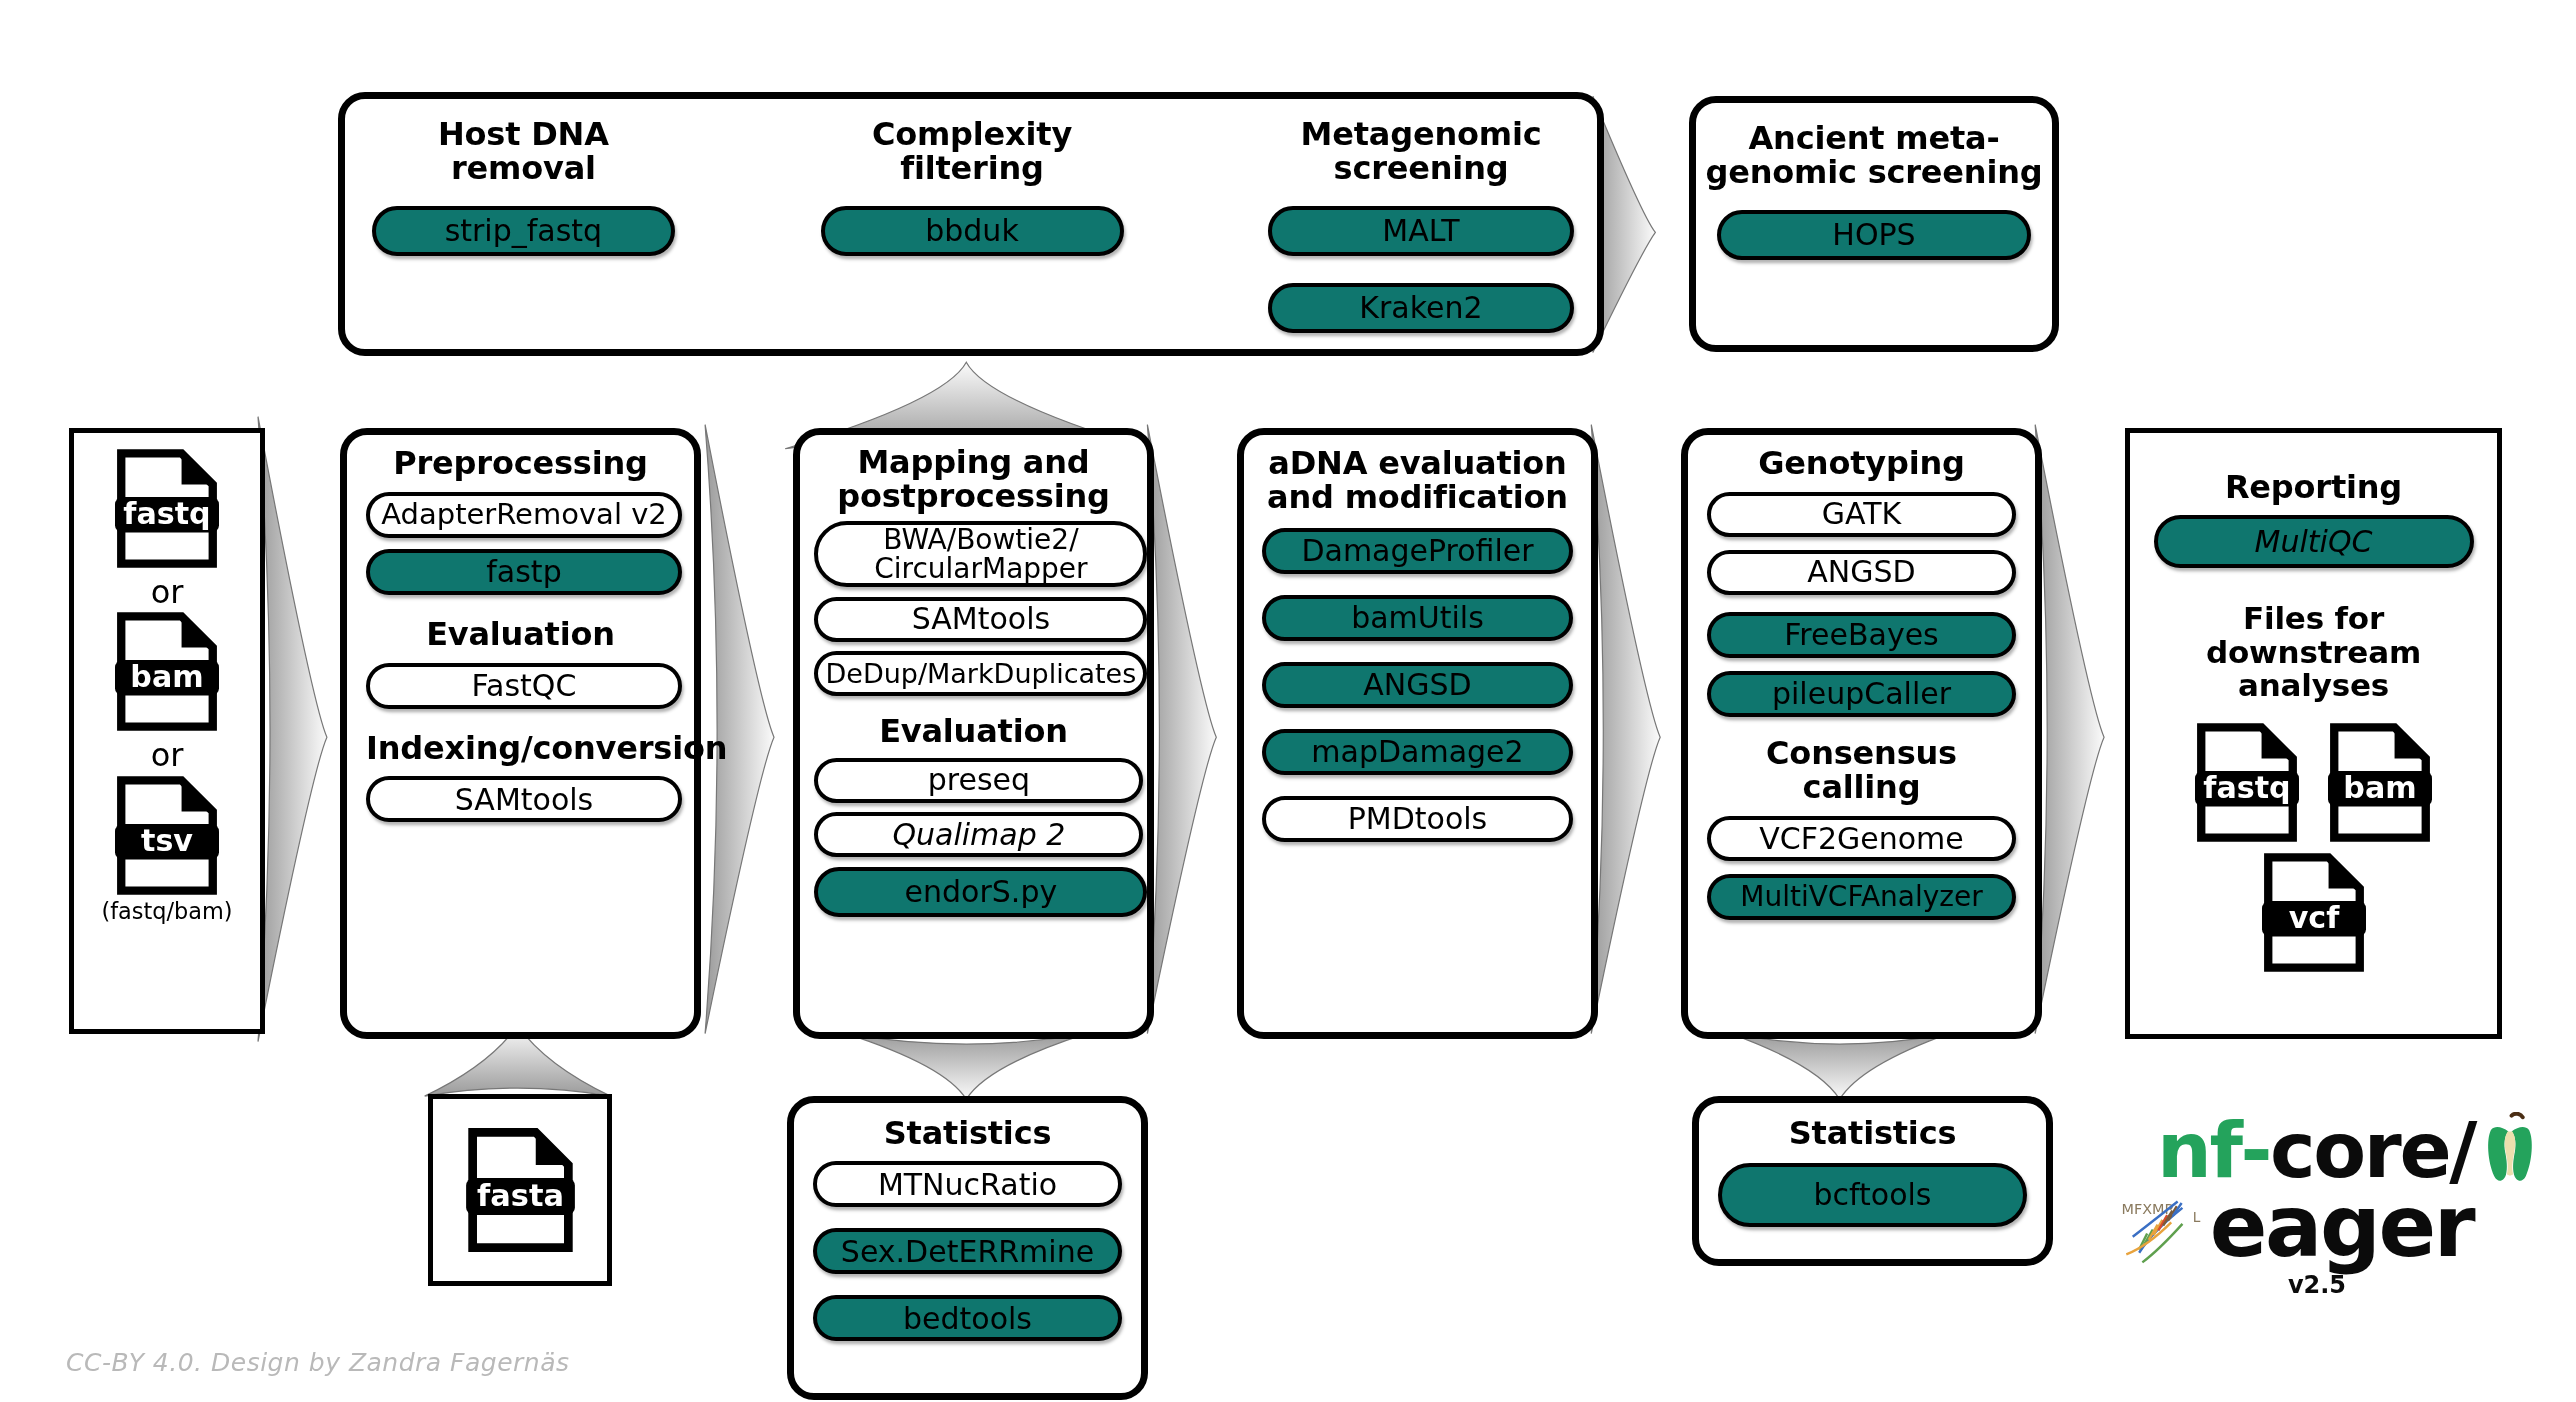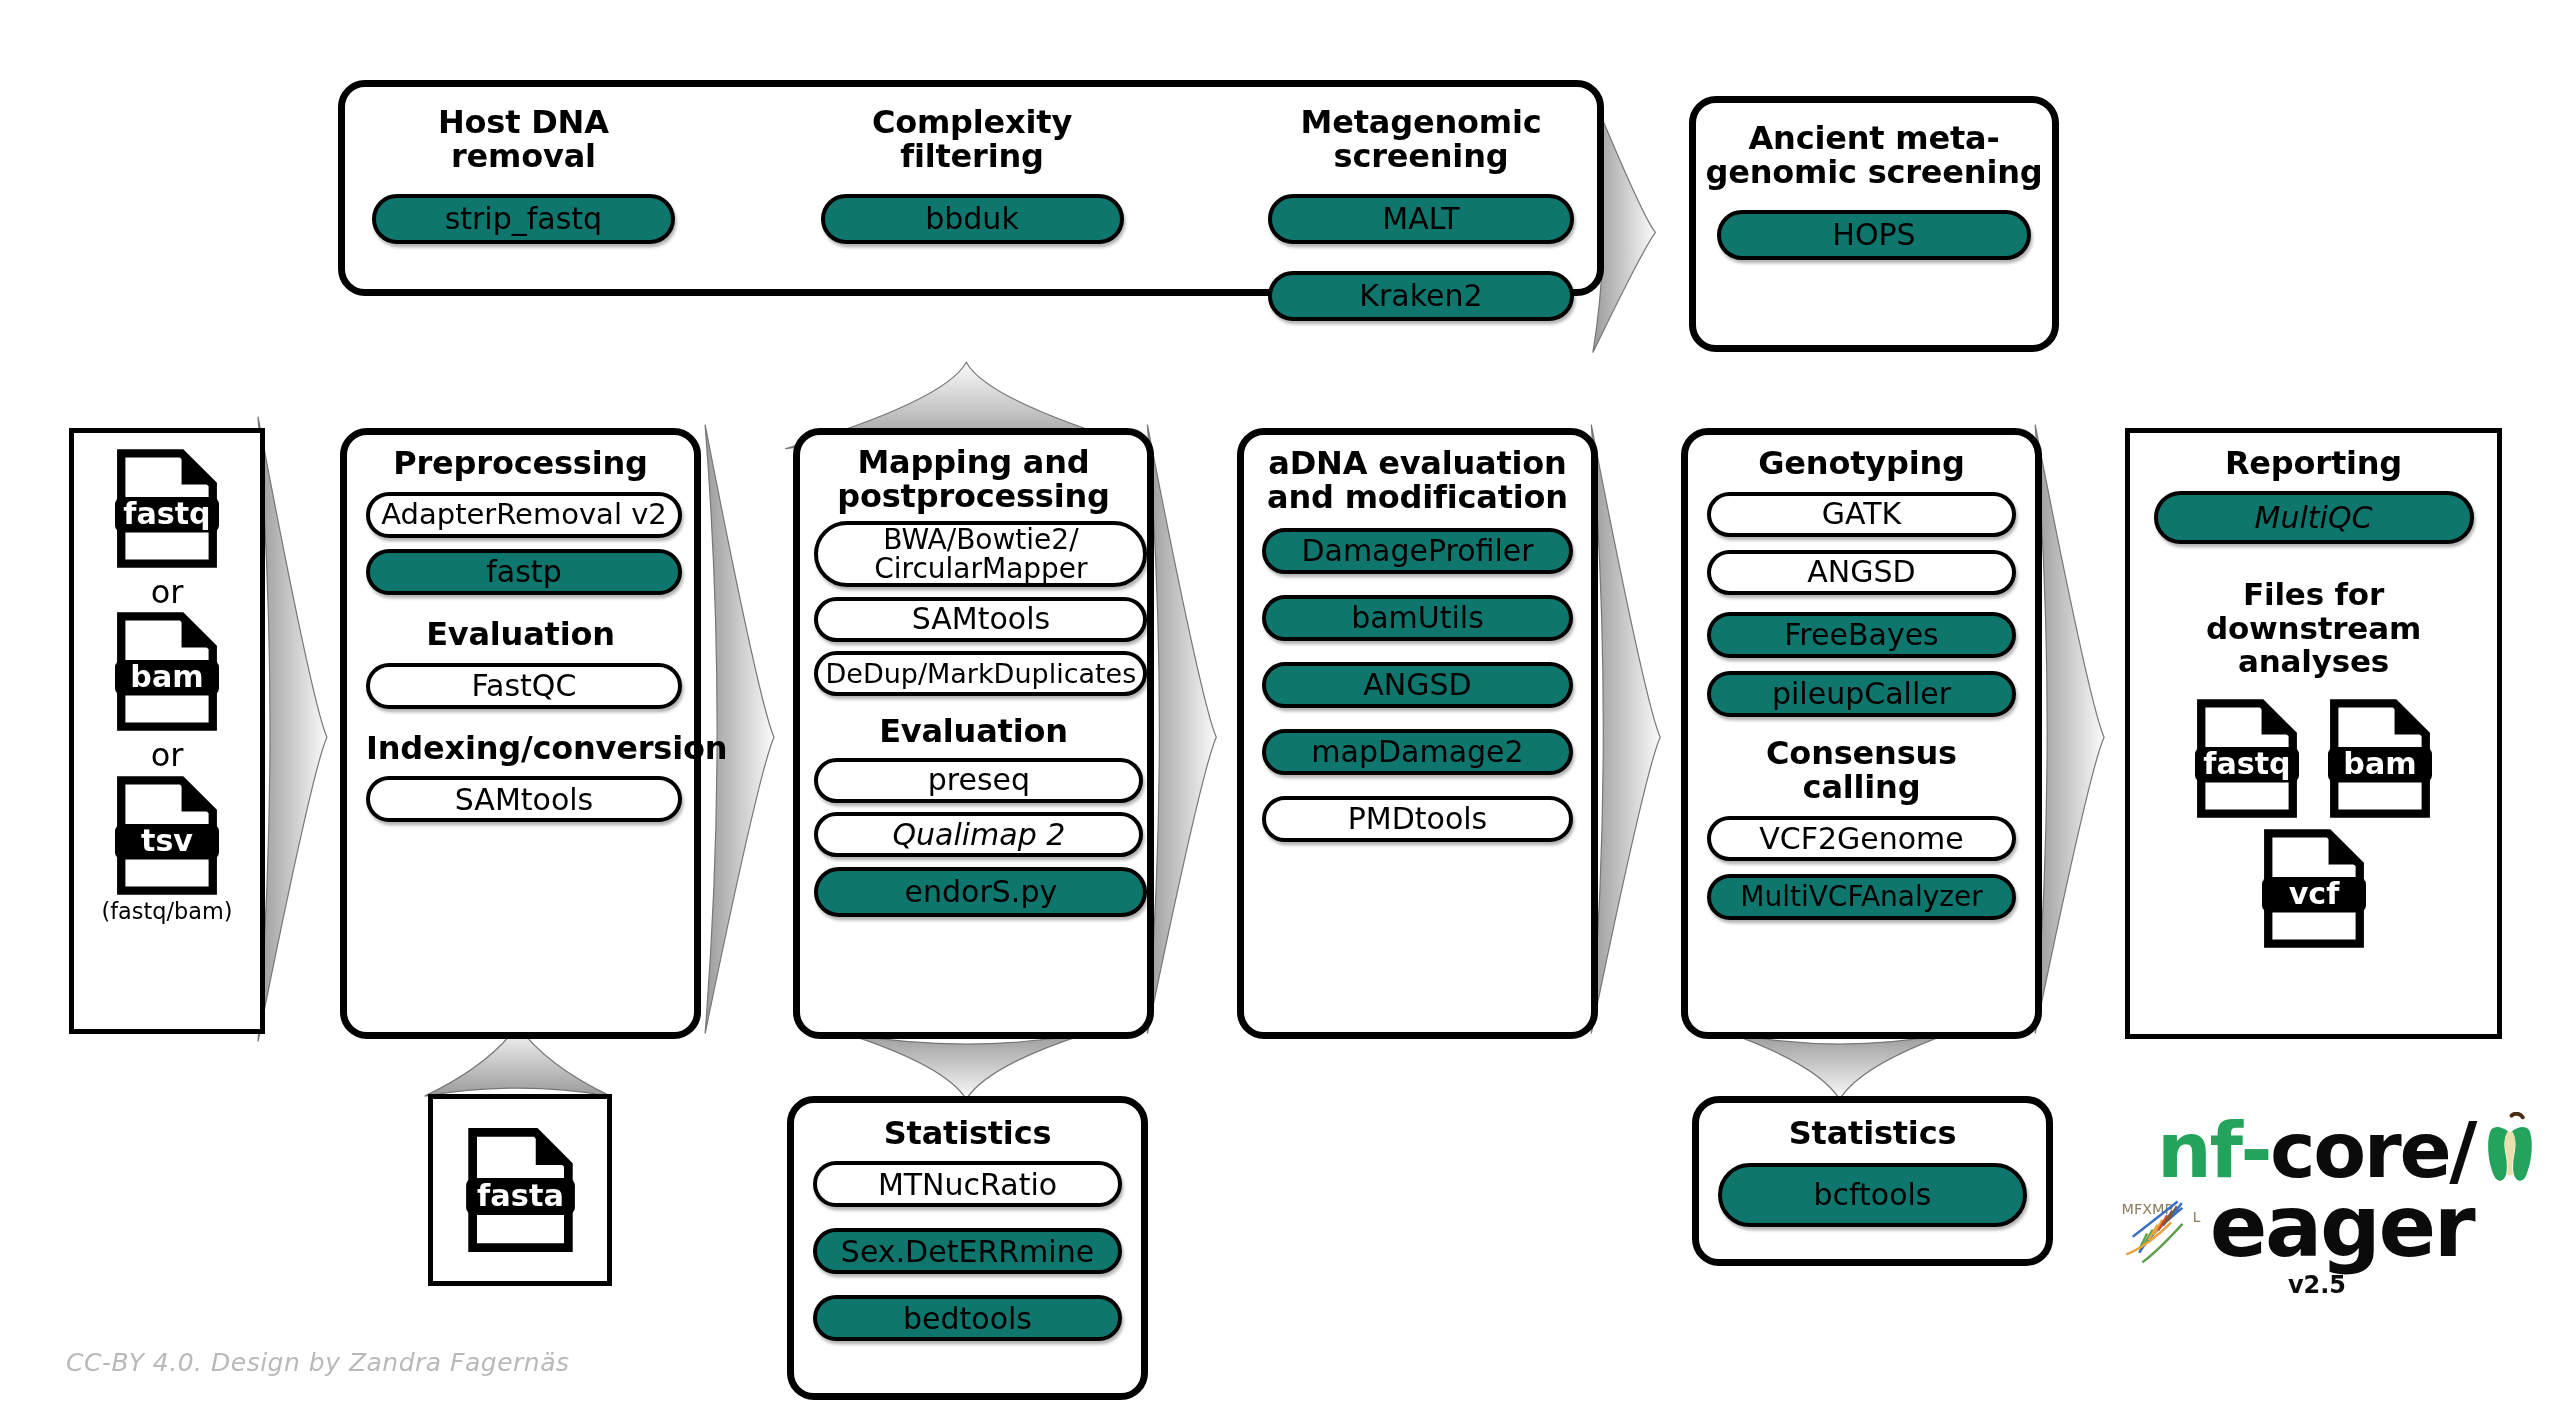--- a/index.html
+++ b/index.html
@@ -111,21 +111,21 @@
 
     <g>
       <path d="M530,1368 Q610,1330 646,1280 Q682,1330 762,1368 Q646,1348 530,1368 Z" fill="url(#gU)" stroke="#777" stroke-width="1.5"></path>
     </g>
 
     <g>
       <path d="M2160,1290 Q2270,1330 2296,1372 Q2322,1330 2432,1290 Q2296,1316 2160,1290 Z" fill="url(#gD)" stroke="#777" stroke-width="1.5"></path>
     </g>
   </svg>
 
-  <div class="panel round" style="left:338px;top:80px;width:1266px;height:216px;">
+  <div class="panel round" style="left:338px;top:92px;width:1266px;height:264px;">
 
     <div style="position:absolute;left:22.4px;top:17.6px;width:312px;">
       <div class="sec-title">
         <div>Host DNA</div>
         <div>removal</div>
       </div>
       <div class="pill green" style="margin:21px auto 0;width:303px;height:50px;">strip_fastq</div>
     </div>
 
     <div style="position:absolute;left:471px;top:17.6px;width:312px;">
@@ -274,21 +274,21 @@
   </div>
 
   <div class="panel round" style="left:1692px;top:1096px;width:361px;height:170px;">
     <div style="padding:13px 16px 0;box-sizing:border-box;">
       <div class="sec-title">Statistics</div>
       <div class="pill green" style="margin:13px auto 0;width:309px;height:64px;">bcftools</div>
     </div>
   </div>
 
   <div class="panel sharp" style="left:2125px;top:428px;width:377px;height:611px;">
-    <div style="padding:13px 17.6px 0;box-sizing:border-box;">
+    <div style="padding:13px 17.6px 0;box-sizing:border-box;margin-top:24px;">
       <div class="sec-title">Reporting</div>
       <div class="pill green" style="margin:11.2px auto 0;width:320px;height:53px;font-style:italic;">MultiQC</div>
 
       <div class="sec-title" style="margin-top:34px;font-size:31px;">
         <div>Files for downstream</div>
         <div>analyses</div>
       </div>
 
       <div style="display:flex;justify-content:center;gap:29px;margin-top:21px;">
         <span class="fileicon">

